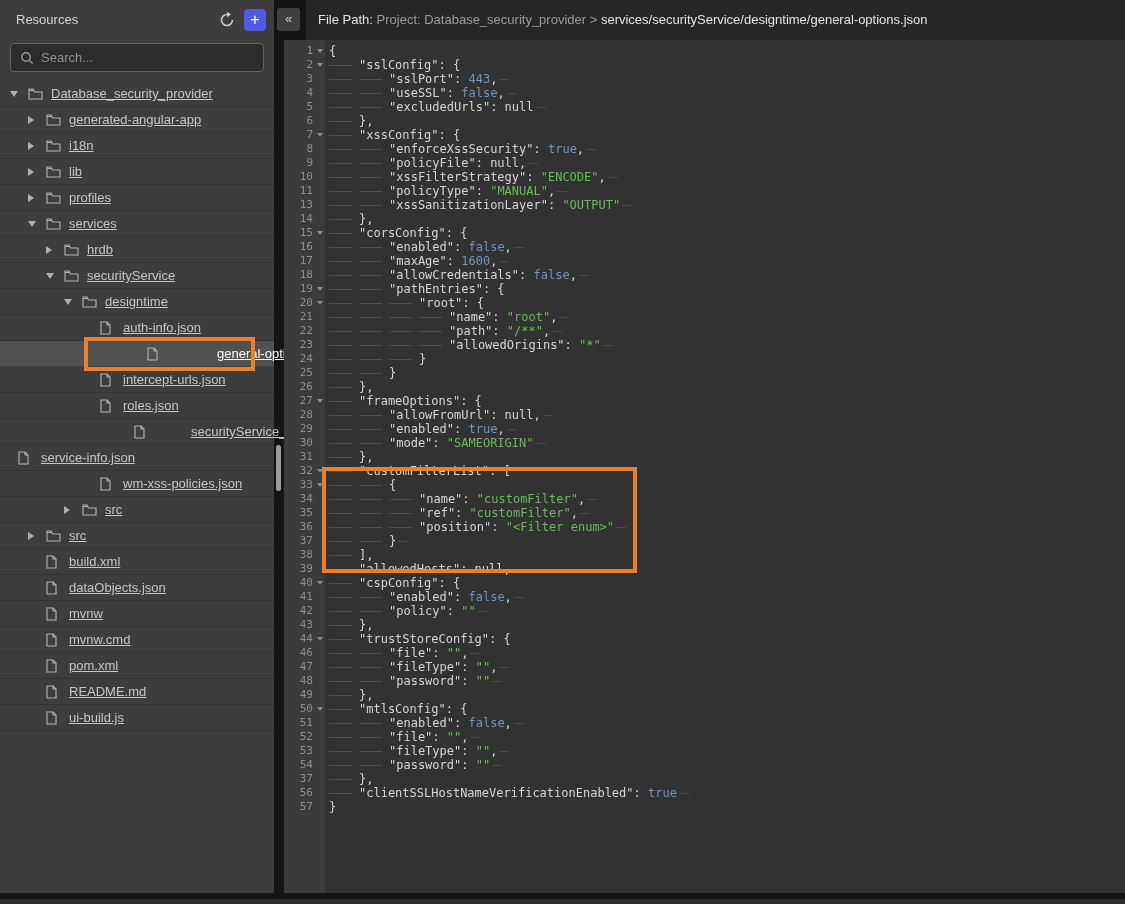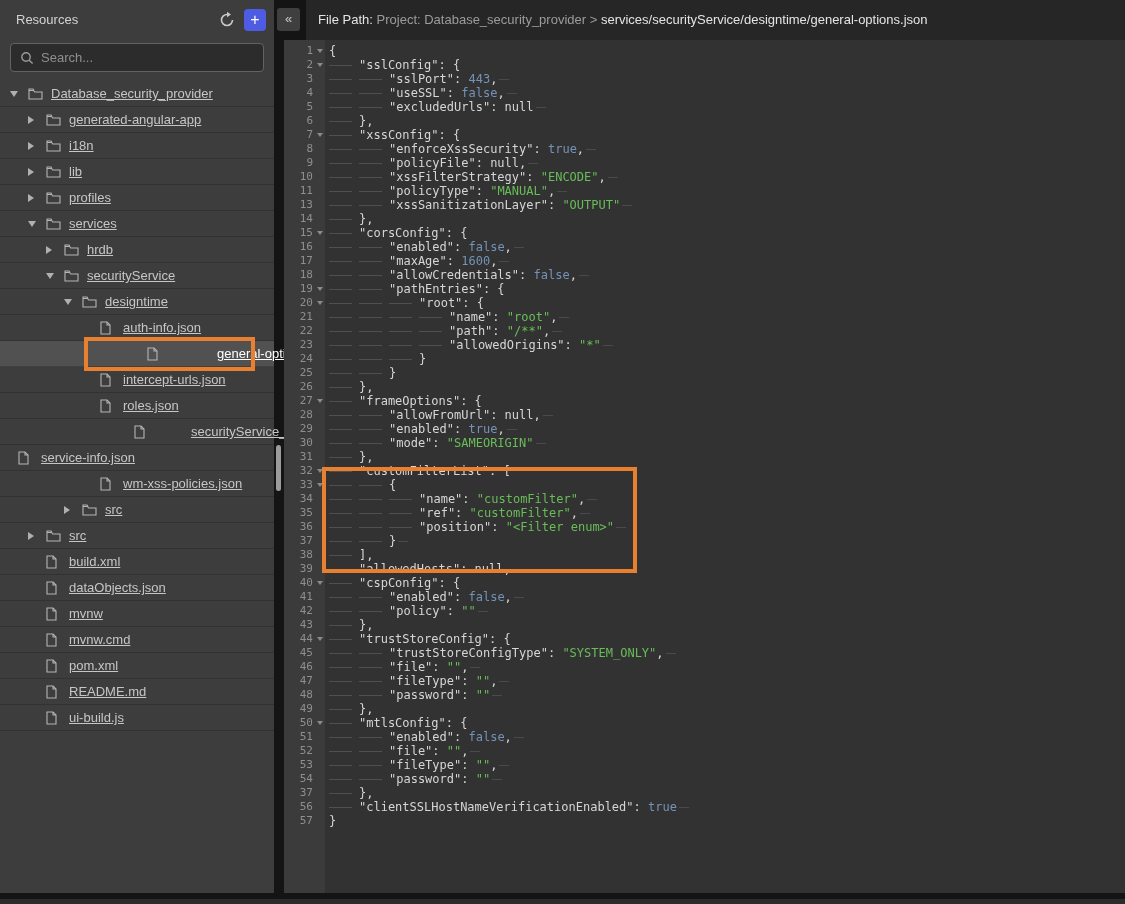--- a/index.html
+++ b/index.html
@@ -453,21 +453,20 @@
       <div class="cl"><span class="g"><span class="num">35</span></span><span class="ct"><span class="ind" style="width: 90px;"></span><span>"ref": </span><span class="tok-s">"customFilter"</span><span>,</span><span class="trd"></span></span></div>
       <div class="cl"><span class="g"><span class="num">36</span></span><span class="ct"><span class="ind" style="width: 90px;"></span><span>"position": </span><span class="tok-s">"&lt;Filter enum&gt;"</span><span class="trd"></span></span></div>
       <div class="cl"><span class="g"><span class="num">37</span></span><span class="ct"><span class="ind" style="width: 60px;"></span><span>}</span><span class="trd"></span></span></div>
       <div class="cl"><span class="g"><span class="num">38</span></span><span class="ct"><span class="ind" style="width: 30px;"></span><span>],</span></span></div>
       <div class="cl"><span class="g"><span class="num">39</span></span><span class="ct"><span class="ind" style="width: 30px;"></span><span>"allowedHosts": null,</span></span></div>
       <div class="cl"><span class="g"><span class="num">40</span><span class="fold"></span></span><span class="ct"><span class="ind" style="width: 30px;"></span><span>"cspConfig": {</span></span></div>
       <div class="cl"><span class="g"><span class="num">41</span></span><span class="ct"><span class="ind" style="width: 60px;"></span><span>"enabled": </span><span class="tok-n">false</span><span>,</span><span class="trd"></span></span></div>
       <div class="cl"><span class="g"><span class="num">42</span></span><span class="ct"><span class="ind" style="width: 60px;"></span><span>"policy": </span><span class="tok-s">""</span><span class="trd"></span></span></div>
       <div class="cl"><span class="g"><span class="num">43</span></span><span class="ct"><span class="ind" style="width: 30px;"></span><span>},</span></span></div>
       <div class="cl"><span class="g"><span class="num">44</span><span class="fold"></span></span><span class="ct"><span class="ind" style="width: 30px;"></span><span>"trustStoreConfig": {</span></span></div>
-      <div class="cl"><span class="g"><span class="num">45</span></span><span class="ct"><span class="ind" style="width: 60px;"></span><span>"trustStoreConfigType": </span><span class="tok-s">"SYSTEM_ONLY"</span><span>,</span><span class="trd"></span></span></div>
       <div class="cl"><span class="g"><span class="num">46</span></span><span class="ct"><span class="ind" style="width: 60px;"></span><span>"file": </span><span class="tok-s">""</span><span>,</span><span class="trd"></span></span></div>
       <div class="cl"><span class="g"><span class="num">47</span></span><span class="ct"><span class="ind" style="width: 60px;"></span><span>"fileType": </span><span class="tok-s">""</span><span>,</span><span class="trd"></span></span></div>
       <div class="cl"><span class="g"><span class="num">48</span></span><span class="ct"><span class="ind" style="width: 60px;"></span><span>"password": </span><span class="tok-s">""</span><span class="trd"></span></span></div>
       <div class="cl"><span class="g"><span class="num">49</span></span><span class="ct"><span class="ind" style="width: 30px;"></span><span>},</span></span></div>
       <div class="cl"><span class="g"><span class="num">50</span><span class="fold"></span></span><span class="ct"><span class="ind" style="width: 30px;"></span><span>"mtlsConfig": {</span></span></div>
       <div class="cl"><span class="g"><span class="num">51</span></span><span class="ct"><span class="ind" style="width: 60px;"></span><span>"enabled": </span><span class="tok-n">false</span><span>,</span><span class="trd"></span></span></div>
       <div class="cl"><span class="g"><span class="num">52</span></span><span class="ct"><span class="ind" style="width: 60px;"></span><span>"file": </span><span class="tok-s">""</span><span>,</span><span class="trd"></span></span></div>
       <div class="cl"><span class="g"><span class="num">53</span></span><span class="ct"><span class="ind" style="width: 60px;"></span><span>"fileType": </span><span class="tok-s">""</span><span>,</span><span class="trd"></span></span></div>
       <div class="cl"><span class="g"><span class="num">54</span></span><span class="ct"><span class="ind" style="width: 60px;"></span><span>"password": </span><span class="tok-s">""</span><span class="trd"></span></span></div>
       <div class="cl"><span class="g"><span class="num">37</span></span><span class="ct"><span class="ind" style="width: 30px;"></span><span>},</span></span></div>

